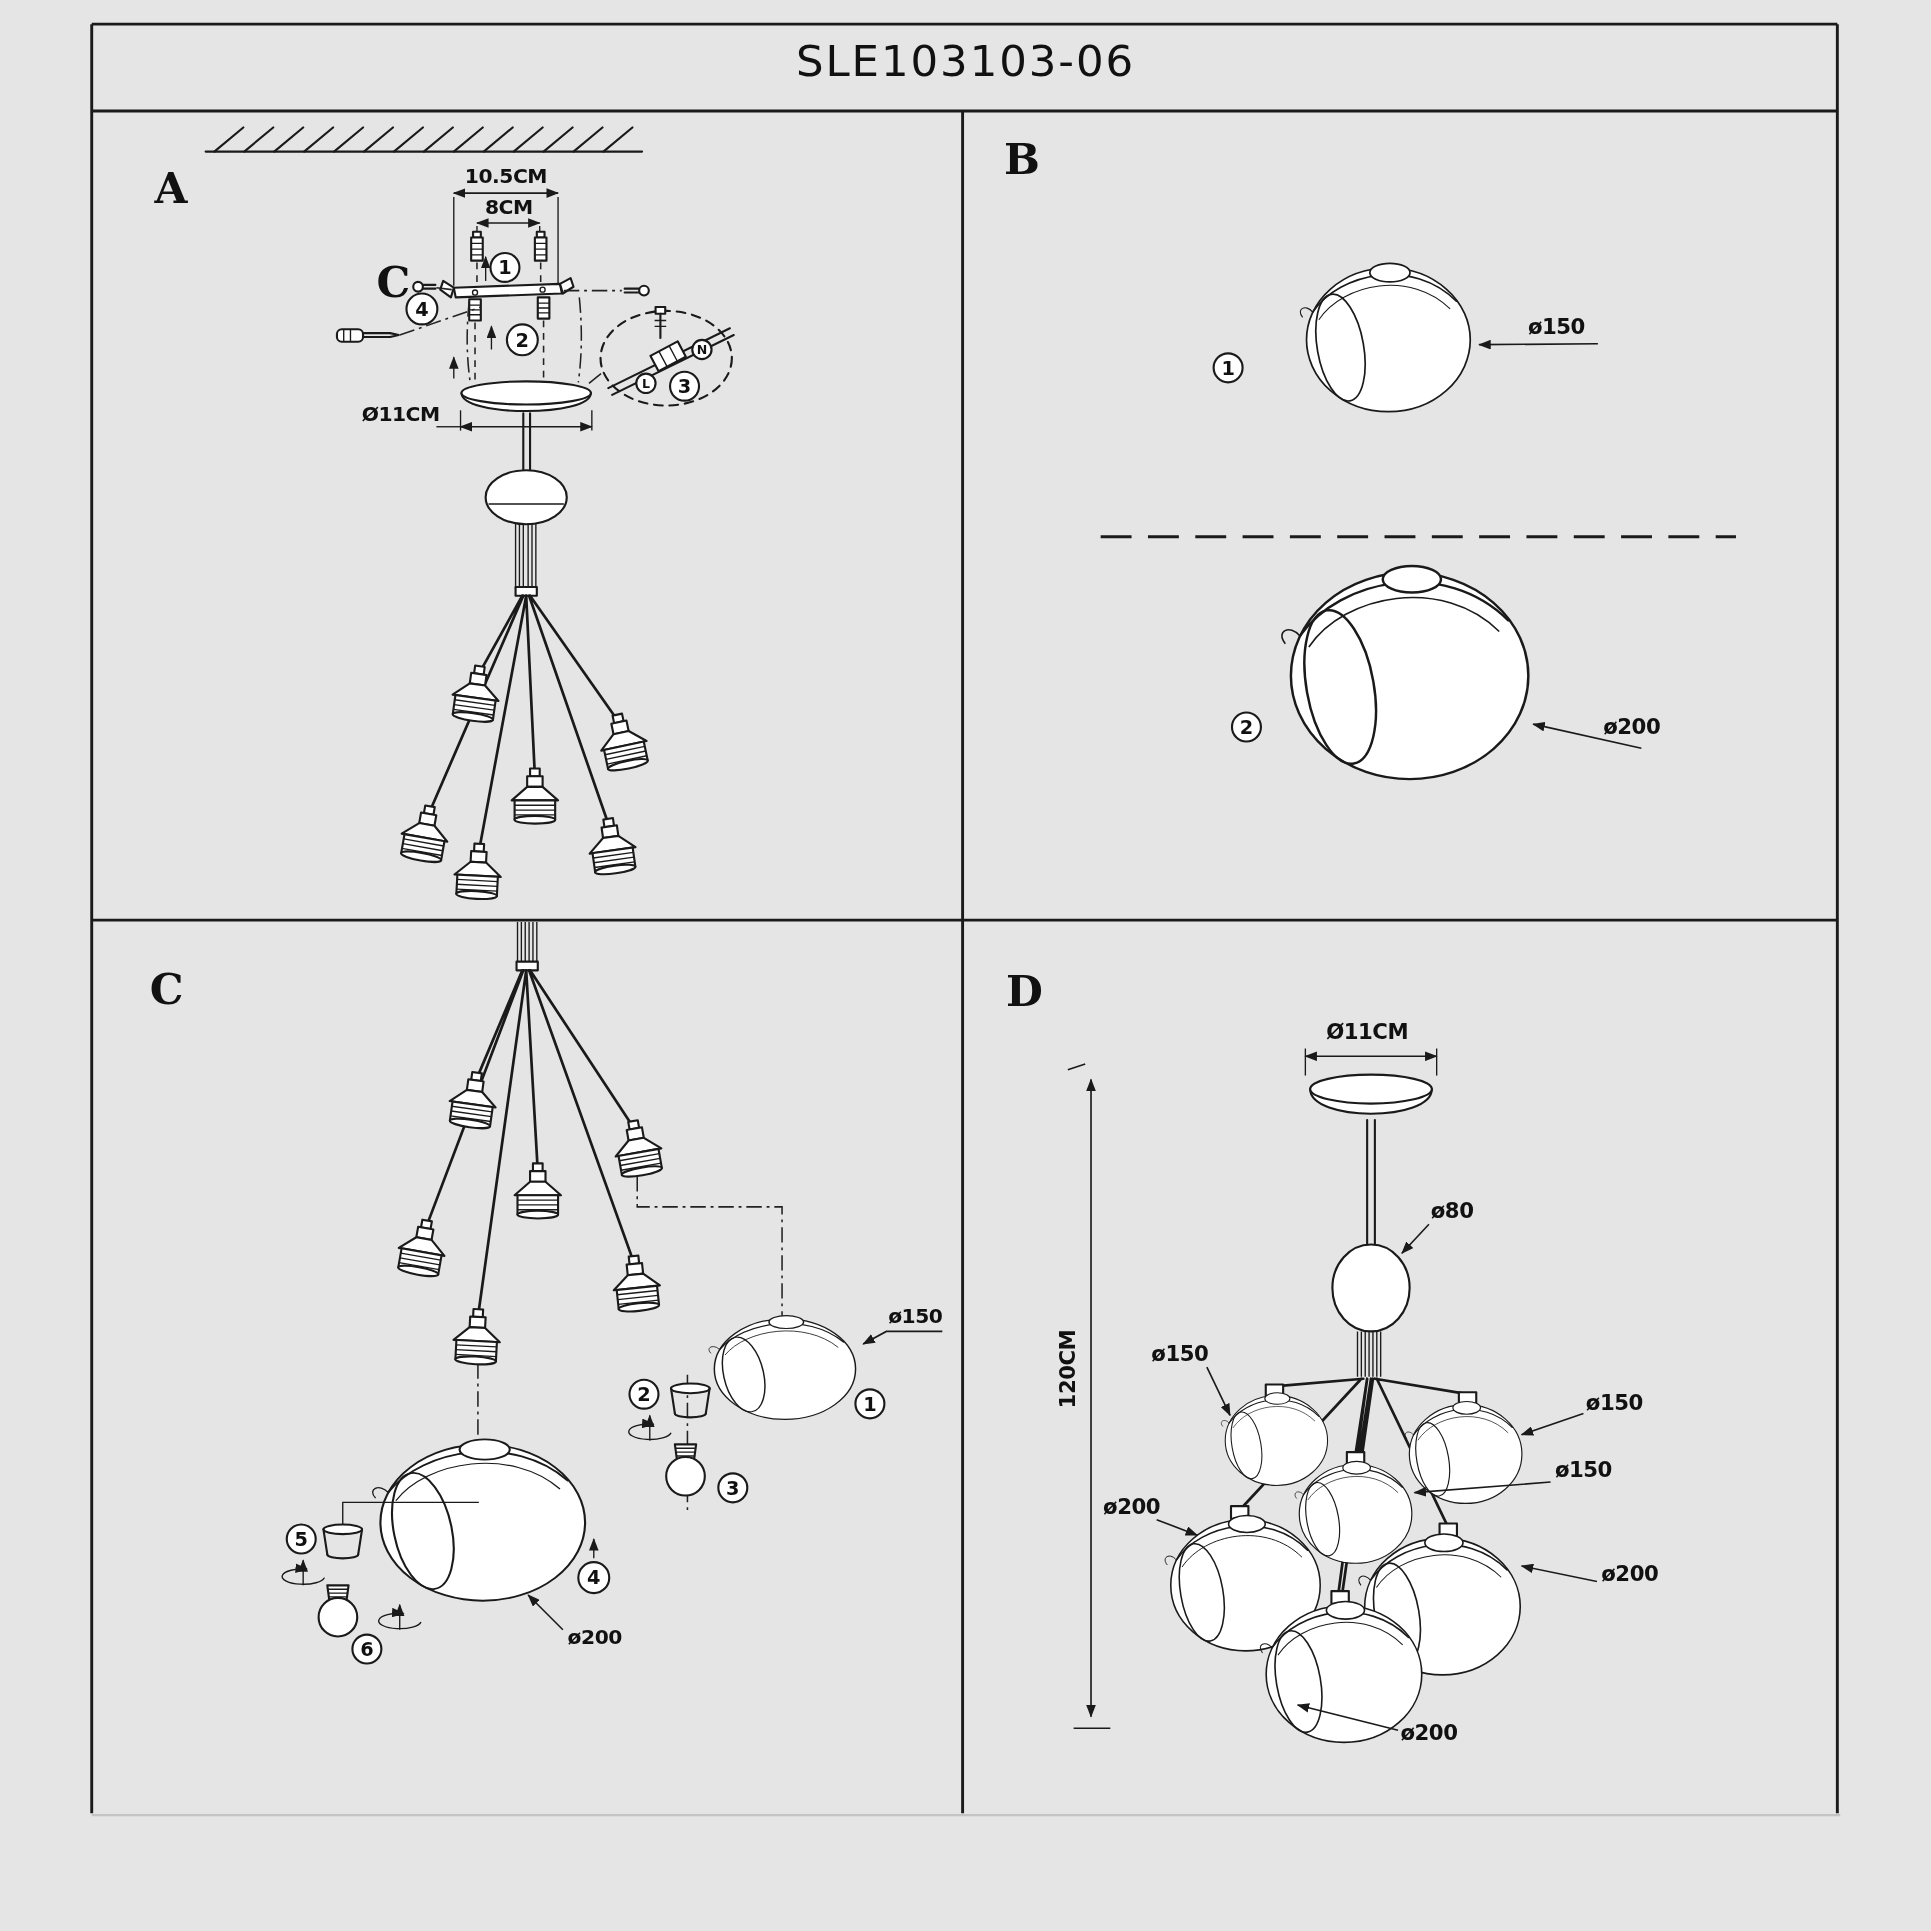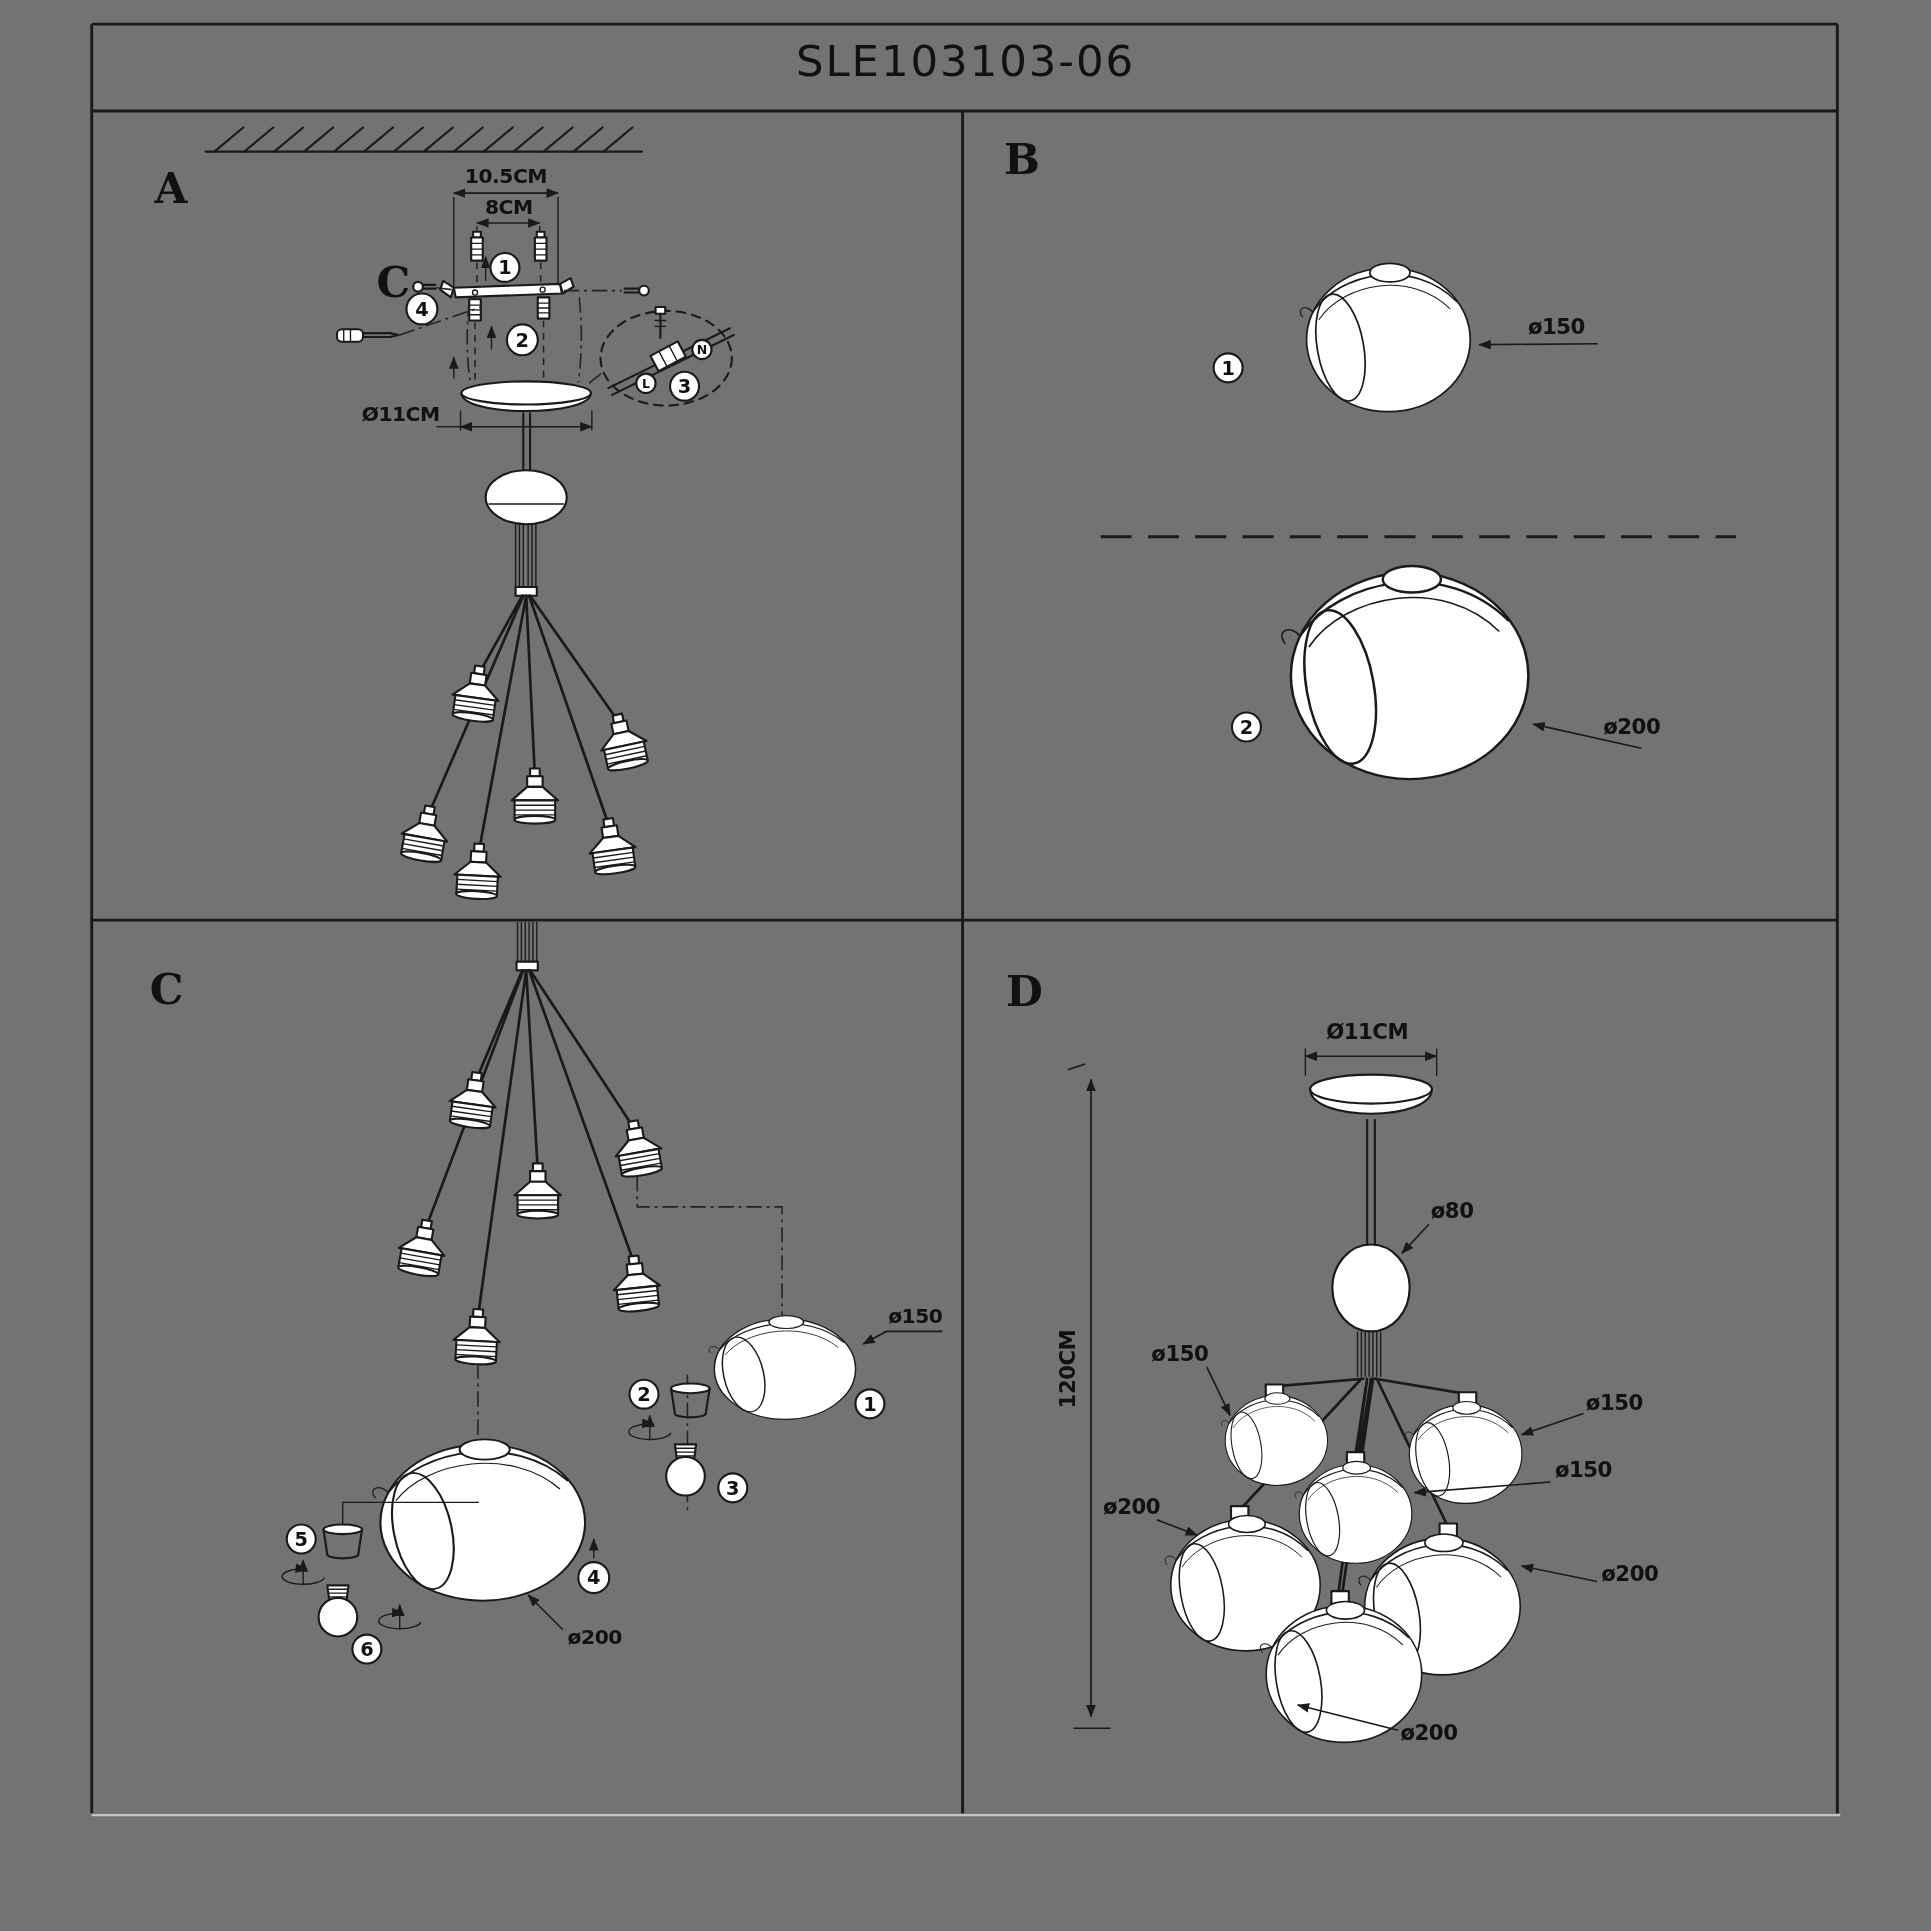--- a/index.html
+++ b/index.html
@@ -1,16 +1,16 @@
 <!DOCTYPE html>
 <html><head>
 <meta charset="utf-8">
 <style>
   html,body{margin:0;padding:0;background:#ffffff;width:1931px;height:1931px;}
-  #sheet{position:relative;width:1931px;height:1931px;background:#737373;}
+  #sheet{position:relative;width:1931px;height:1931px;background:#e5e5e5;}
   svg{display:block}
   .ln{stroke:#1a1a1a;stroke-width:2.2;fill:none;stroke-linecap:round;stroke-linejoin:round}
   .thin{stroke:#1a1a1a;stroke-width:1.4;fill:none}
   .thk{stroke:#1a1a1a;stroke-width:2.8;fill:none;stroke-linecap:round}
   .wfill{fill:#ffffff}
   .dd{stroke:#222;stroke-width:1.6;fill:none;stroke-dasharray:16 5 3 5}
   .dsh{stroke:#222;stroke-width:1.6;fill:none;stroke-dasharray:7 6}
   .dim{stroke:#1a1a1a;stroke-width:1.7;fill:none}
   .frame{stroke:#1a1a1a;stroke-width:3;fill:none}
   text{fill:#111;font-family:"DejaVu Sans","Liberation Sans",sans-serif}

